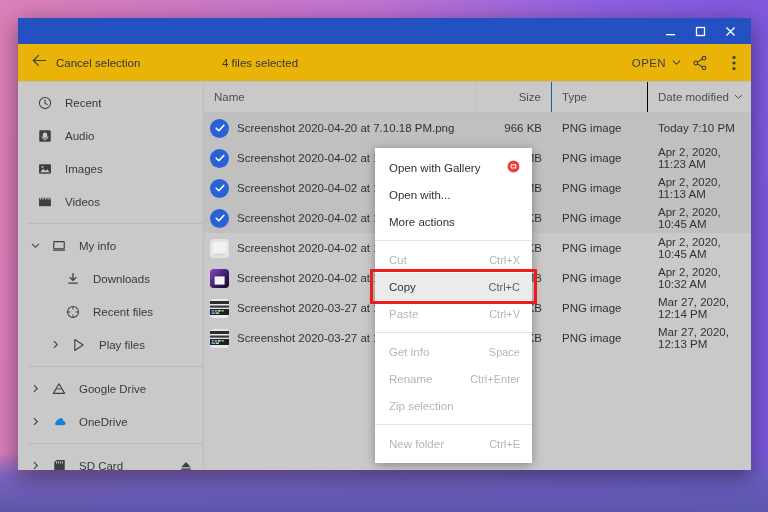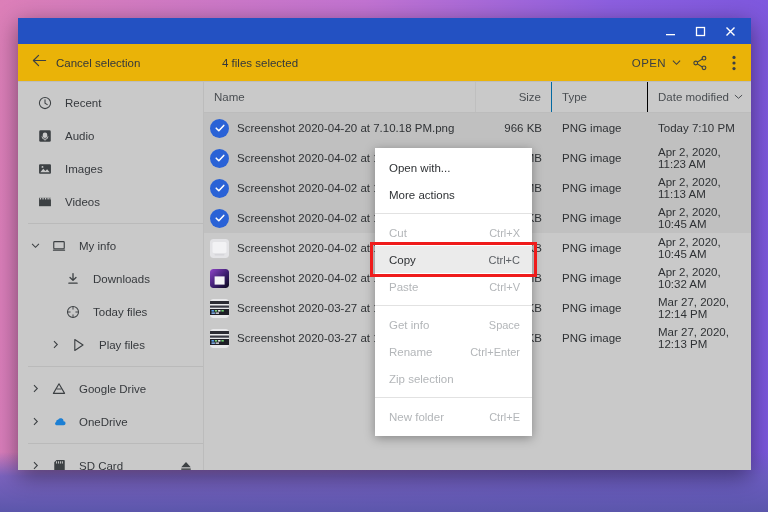--- a/index.html
+++ b/index.html
@@ -274,21 +274,21 @@
         <span class="txt">Downloads</span>
       </div>
 
       <div class="nav-item indent-2">
         <span class="ico">
           <svg width="14" height="14" viewBox="0 0 16 16">
               <circle cx="8" cy="8" r="6.3" fill="none" stroke="#3c4043" stroke-width="1.2"></circle>
               <path d="M8 2.2 V5.2 M8 10.8 V13.8 M2.2 8 H5.2 M10.8 8 H13.8" stroke="#3c4043" stroke-width="1.1"></path>
             </svg>
         </span>
-        <span class="txt">Today files</span>
+        <span class="txt">Recent files</span>
       </div>
 
       <div class="nav-item" style="padding-left:26px">
         <span class="twisty">
           <svg width="9" height="9" viewBox="0 0 10 10">
               <path d="M3.3 1.2 L7 5 L3.3 8.8" stroke="#3c4043" stroke-width="1.2" fill="none"></path>
             </svg>
         </span>
         <span class="ico">
           <svg width="14" height="14" viewBox="0 0 16 16">
@@ -500,20 +500,28 @@
             <div class="c-type">PNG image</div>
             <div class="c-date">Mar 27, 2020, 12:13 PM</div>
           </div>
         </div>
 
     </div>
   </div>
 
   <div id="ctxmenu">
       <div class="mi">
+        <span>Open with Gallery</span>
+        <span class="appicon"><svg width="13" height="13" viewBox="0 0 14 14">
+            <circle cx="7" cy="7" r="6.4" fill="#e8403a"></circle>
+            <rect x="4" y="4.6" width="6" height="4.6" rx="1" fill="#fff"></rect>
+            <rect x="5.1" y="5.7" width="3.8" height="2.4" fill="#e8403a"></rect>
+          </svg></span>
+      </div>
+      <div class="mi">
         <span>Open with...</span>
       </div>
       <div class="mi">
         <span>More actions</span>
       </div>
       <div class="mi-sep"></div>
       <div class="mi dis">
         <span>Cut</span>
         <span class="accel">Ctrl+X</span>
       </div>

